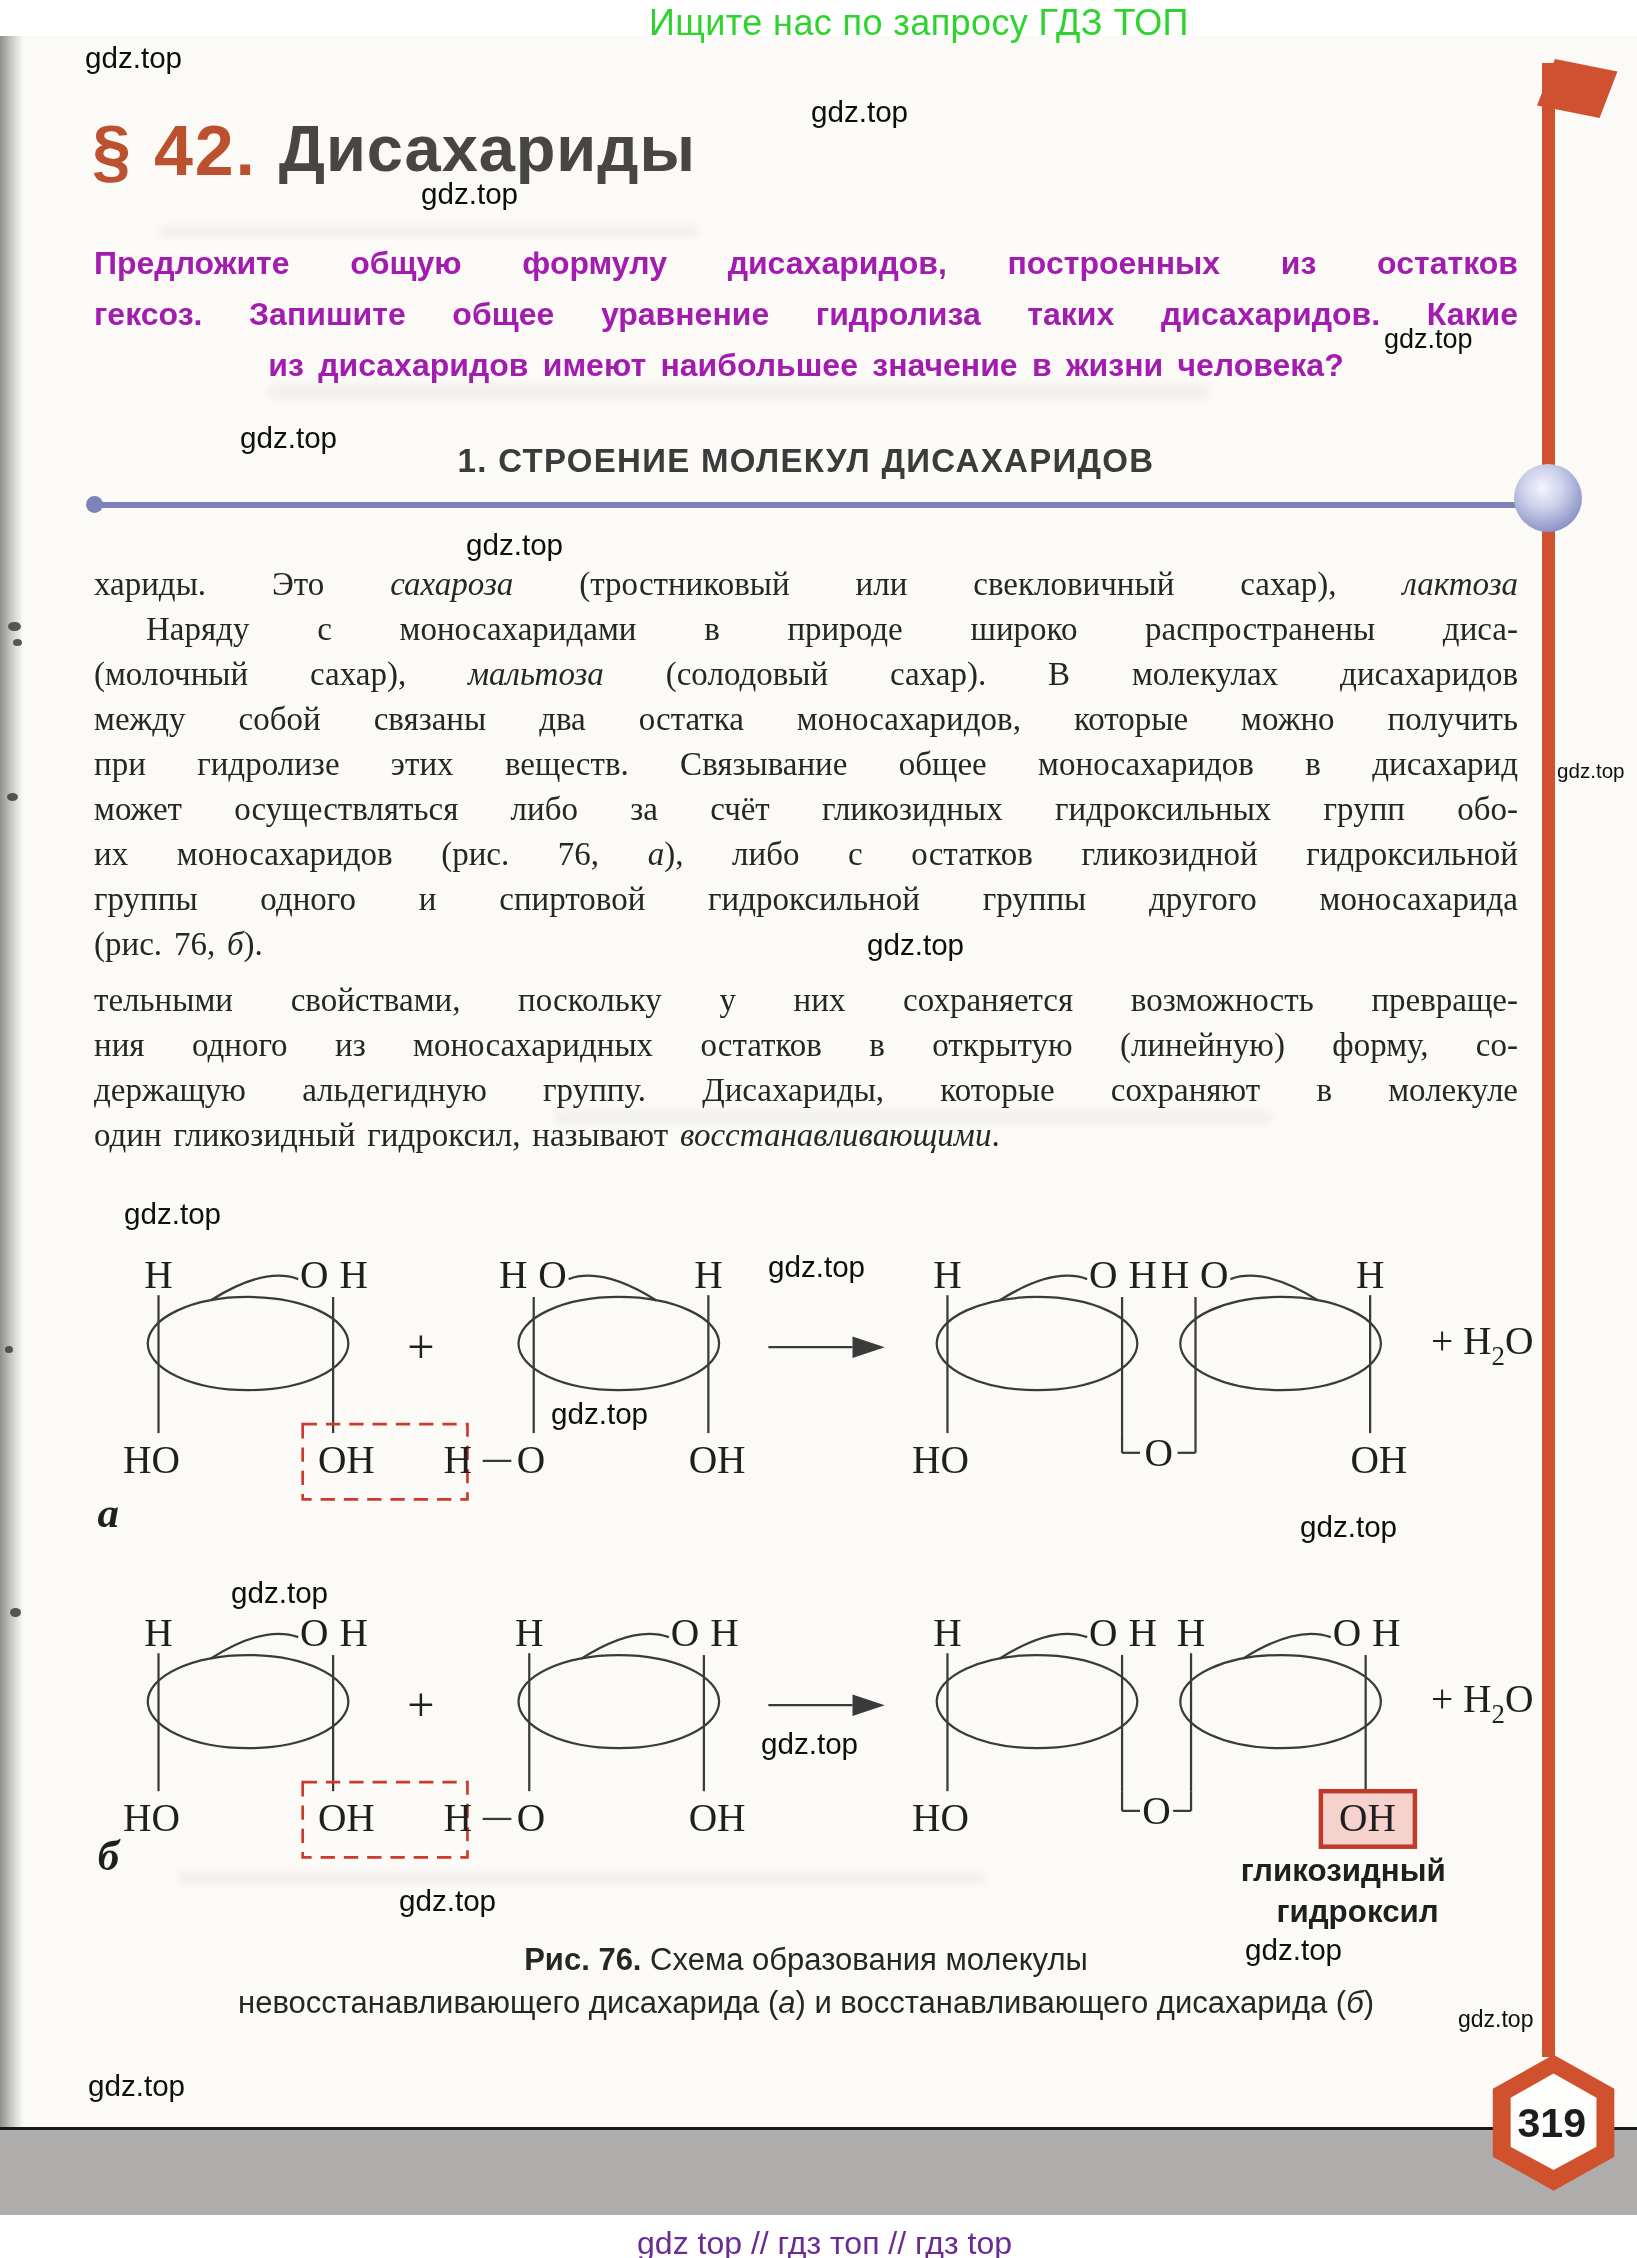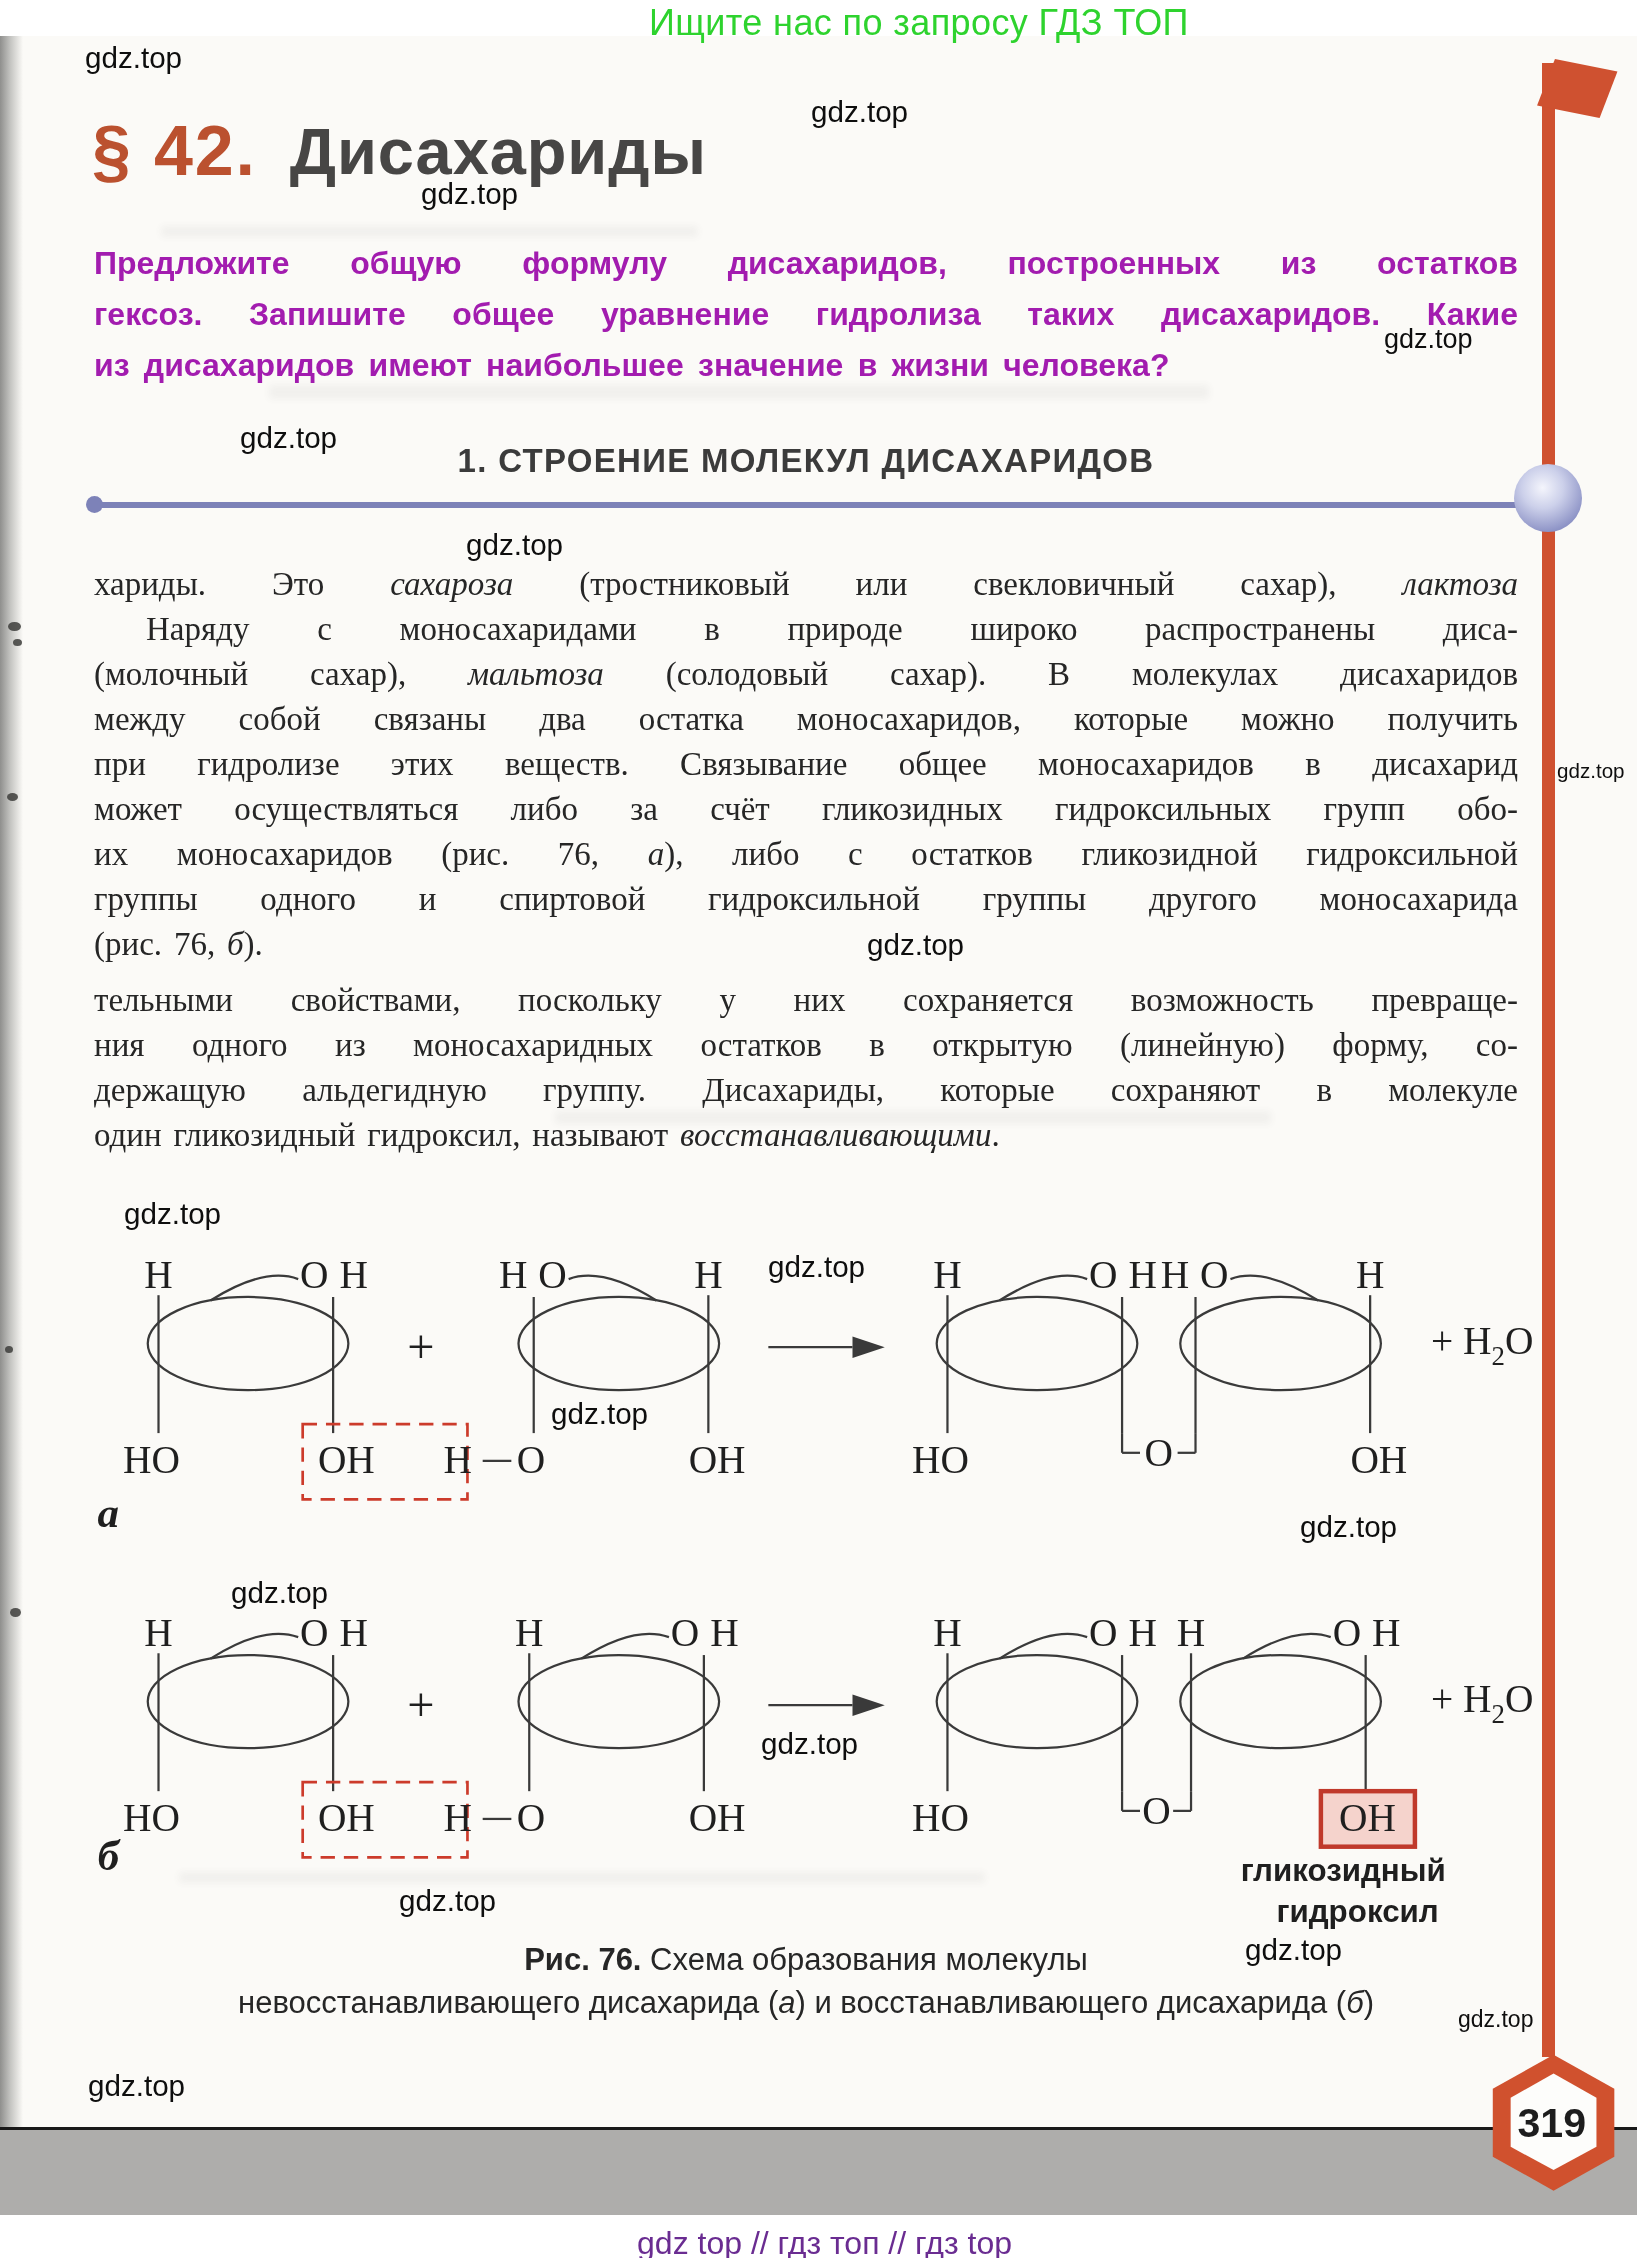--- a/index.html
+++ b/index.html
@@ -11,27 +11,27 @@
           background:linear-gradient(to right,#8f8f8d 0%,#c4c4c1 45%,rgba(251,250,247,0) 100%);}
   .speck{position:absolute;background:#3d3d3b;border-radius:50%;opacity:.85;}
   .ghost{position:absolute;background:#555;opacity:.06;filter:blur(3.6px);border-radius:3.6px;}
   
   .promo{position:absolute;left:649px;top:1.8px;font-size:36px;color:#2ed32e;letter-spacing:0.4px;}
   .footer{position:absolute;left:502px;top:2225px;width:645px;text-align:center;
           font-size:32px;color:#6a2c91;}
   
   .wm{position:absolute;color:#0e0e0e;font-family:"Liberation Sans",sans-serif;white-space:nowrap;}
   
-  .heading{position:absolute;left:92px;top:111px;display:flex;align-items:center;gap:33px;}
+  .heading{position:absolute;left:92px;top:111px;display:flex;align-items:flex-start;gap:22px;}
   .hnum{font-size:70px;font-weight:700;color:#bb512f;letter-spacing:1.8px;}
   .htitle{font-size:65px;font-weight:700;color:#474645;letter-spacing:0.9px;}
   
   .problem{position:absolute;left:94px;top:238px;width:1424px;color:#a21caf;
            font-weight:700;font-size:32px;word-spacing:5.4px;}
-  .problem .tline{height:51px;line-height:51px;}
+  .problem .tline{height:51px;line-height:51px;text-align:center;}
   
   .sechead{position:absolute;left:94px;top:442px;width:1424px;text-align:center;
            font-size:33px;font-weight:700;color:#3b3b3b;letter-spacing:1.3px;}
   
   .divline{position:absolute;left:93px;top:502px;width:1456px;height:6.3px;background:#7d82b8;}
   .divdot{position:absolute;left:86px;top:496px;width:17px;height:17px;border-radius:50%;background:#7d82b8;}
   .sphere{position:absolute;left:1514px;top:464px;width:68px;height:68px;border-radius:50%;
           background:radial-gradient(circle at 42% 35%, #f4f5fc 0%, #ccd0ea 35%, #8d93c6 75%, #767cab 100%);}
   
   .serifblock{position:absolute;left:94px;width:1424px;color:#262626;

